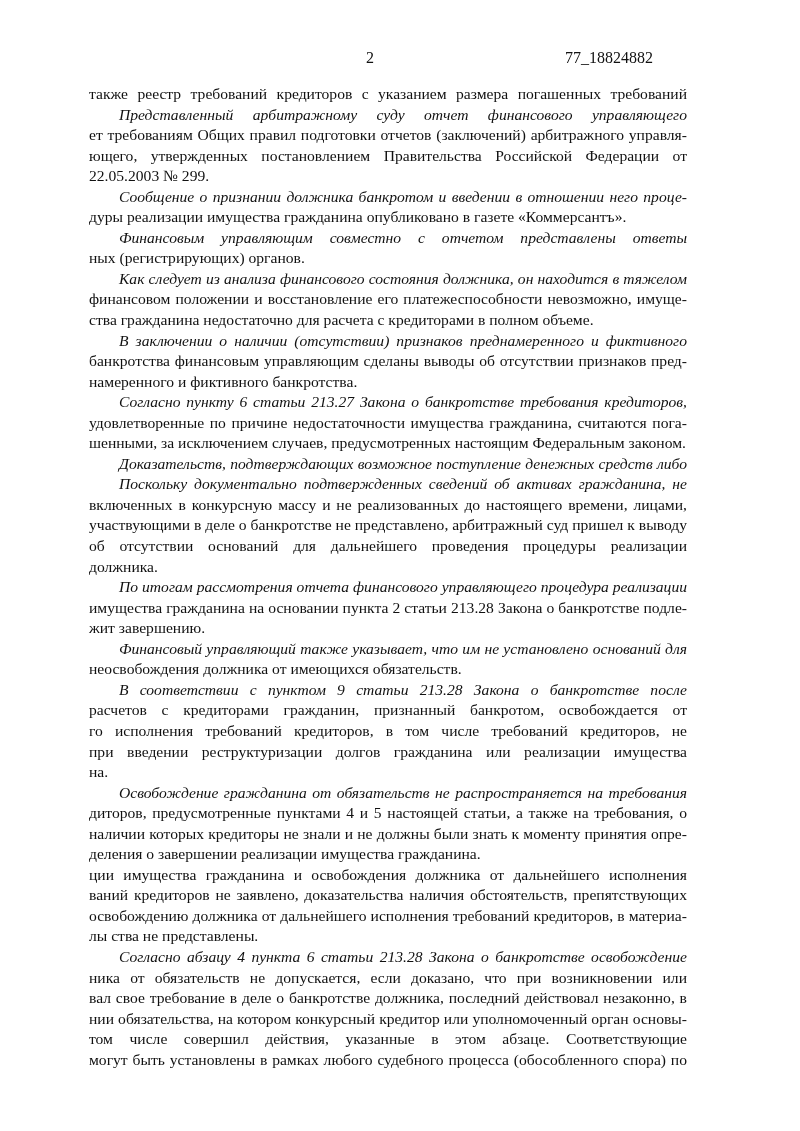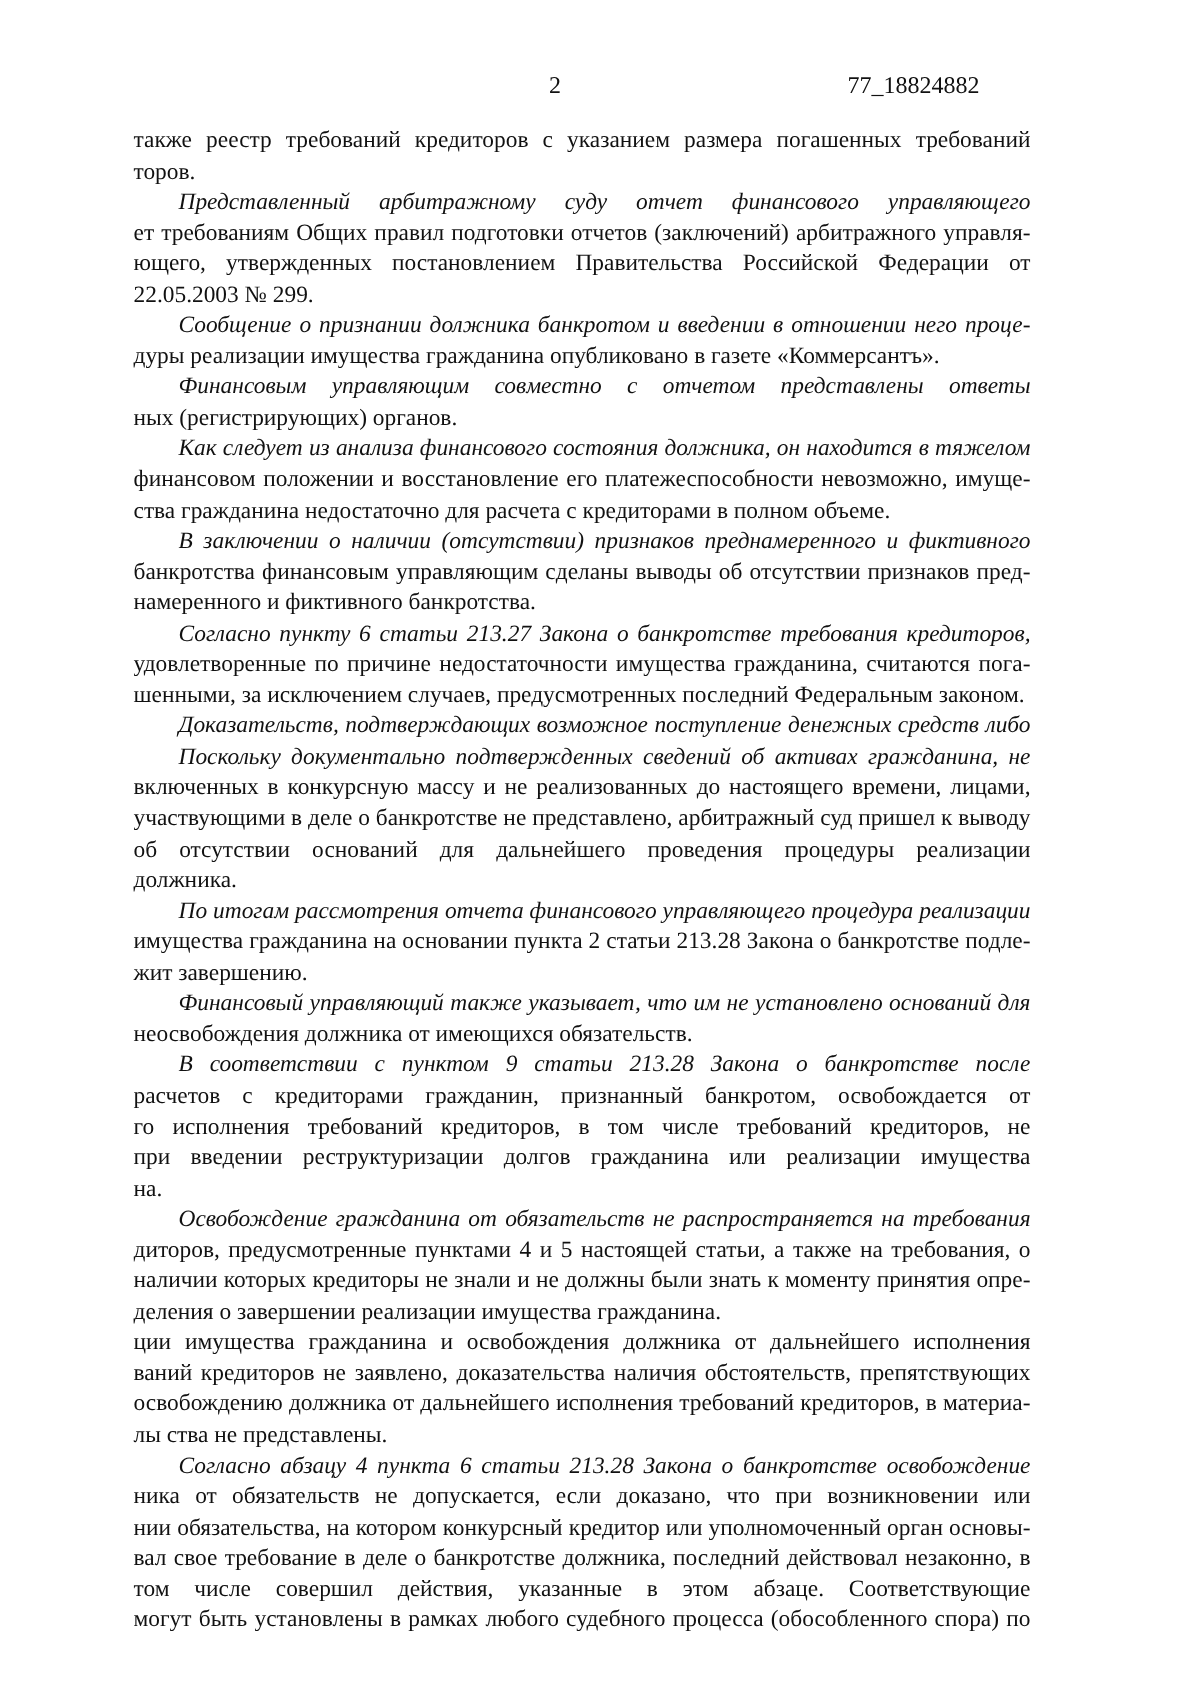--- a/index.html
+++ b/index.html
@@ -23,21 +23,20 @@
 </style>
 </head>
 <body>
 
 <div class="page">
   <div class="hdr page-num">2</div>
   <div class="hdr case-num">77_18824882</div>
   <div class="body" id="doc-body">
       <div>
         <span class="line j">также реестр требований кредиторов с указанием размера погашенных требований креди-</span>
-        <span class="line last">торов.</span>
       </div>
       <div>
         <span class="line j first">Представленный арбитражному суду отчет финансового управляющего соответству-</span>
         <span class="line j">ет требованиям Общих правил подготовки отчетов (заключений) арбитражного управля-</span>
         <span class="line j">ющего, утвержденных постановлением Правительства Российской Федерации от</span>
         <span class="line last">22.05.2003 № 299.</span>
       </div>
       <div>
         <span class="line j first">Сообщение о признании должника банкротом и введении в отношении него проце-</span>
         <span class="line last">дуры реализации имущества гражданина опубликовано в газете «Коммерсантъ».</span>
@@ -52,21 +51,21 @@
         <span class="line last">ства гражданина недостаточно для расчета с кредиторами в полном объеме.</span>
       </div>
       <div>
         <span class="line j first">В заключении о наличии (отсутствии) признаков преднамеренного и фиктивного</span>
         <span class="line j">банкротства финансовым управляющим сделаны выводы об отсутствии признаков пред-</span>
         <span class="line last">намеренного и фиктивного банкротства.</span>
       </div>
       <div>
         <span class="line j first">Согласно пункту 6 статьи 213.27 Закона о банкротстве требования кредиторов, не</span>
         <span class="line j">удовлетворенные по причине недостаточности имущества гражданина, считаются пога-</span>
-        <span class="line last">шенными, за исключением случаев, предусмотренных последний Федеральным законом.</span>
+        <span class="line last">шенными, за исключением случаев, предусмотренных настоящим Федеральным законом.</span>
       </div>
       <div>
         <span class="line j first">Доказательств, подтверждающих возможное поступление денежных средств либо</span>
       </div>
       <div>
         <span class="line j first">Поскольку документально подтвержденных сведений об активах гражданина, не</span>
         <span class="line j">включенных в конкурсную массу и не реализованных до настоящего времени, лицами,</span>
         <span class="line j">участвующими в деле о банкротстве не представлено, арбитражный суд пришел к выводу</span>
         <span class="line j">об отсутствии оснований для дальнейшего проведения процедуры реализации имущества</span>
         <span class="line last">должника.</span>
@@ -95,19 +94,19 @@
       </div>
       <div>
         <span class="line j">ции имущества гражданина и освобождения должника от дальнейшего исполнения требо-</span>
         <span class="line j">ваний кредиторов не заявлено, доказательства наличия обстоятельств, препятствующих</span>
         <span class="line j">освобождению должника от дальнейшего исполнения требований кредиторов, в материа-</span>
         <span class="line last">лы ства не представлены.</span>
       </div>
       <div>
         <span class="line j first">Согласно абзацу 4 пункта 6 статьи 213.28 Закона о банкротстве освобождение долж-</span>
         <span class="line j">ника от обязательств не допускается, если доказано, что при возникновении или исполне-</span>
+        <span class="line j">вал свое требование в деле о банкротстве должника, последний действовал незаконно, в</span>
         <span class="line j">нии обязательства, на котором конкурсный кредитор или уполномоченный орган основы-</span>
-        <span class="line j">вал свое требование в деле о банкротстве должника, последний действовал незаконно, в</span>
         <span class="line j">том числе совершил действия, указанные в этом абзаце. Соответствующие обстоятельства</span>
         <span class="line j">могут быть установлены в рамках любого судебного процесса (обособленного спора) по</span>
       </div>
     </div>
 </div>
 
 </body></html>

